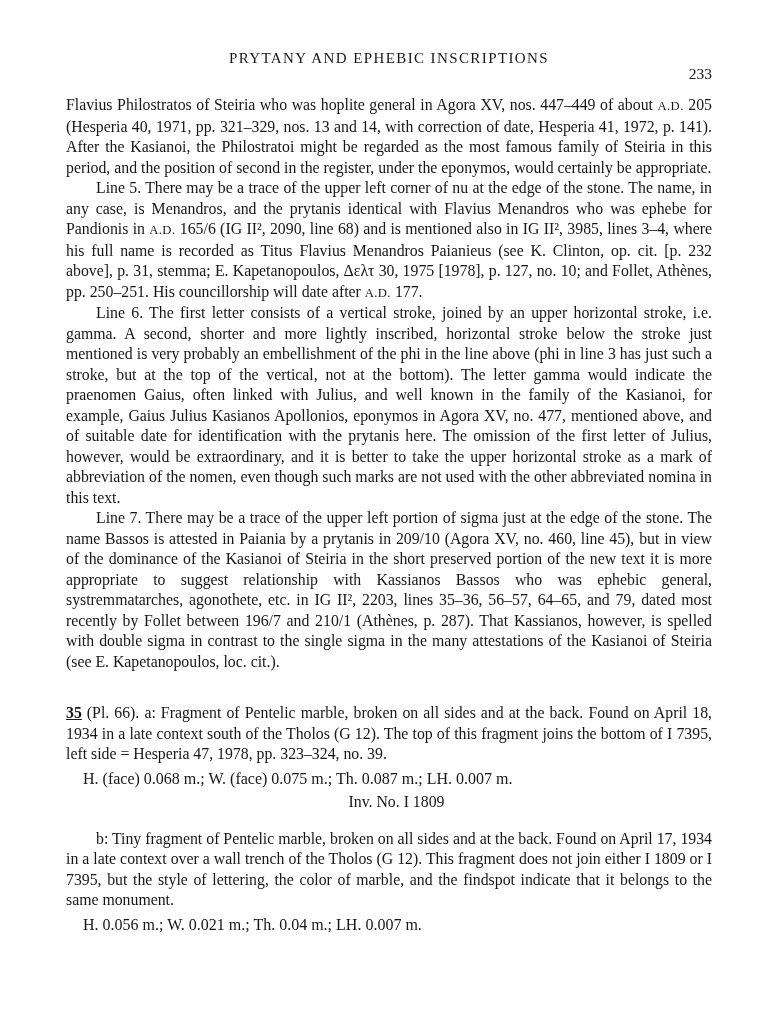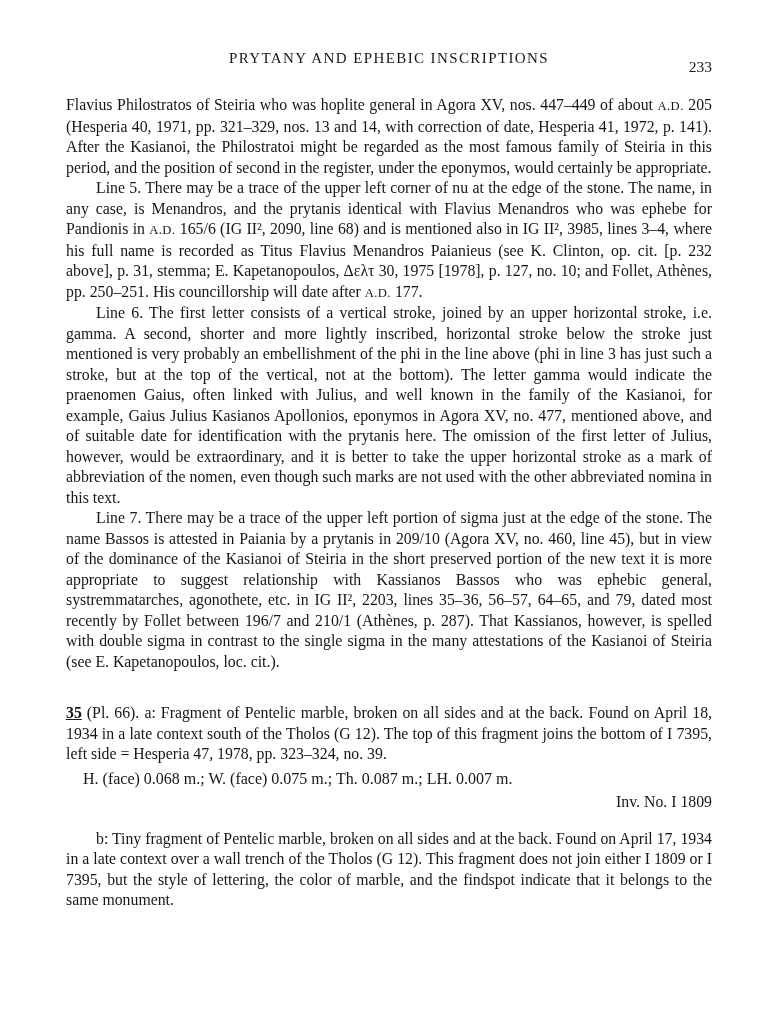--- a/index.html
+++ b/index.html
@@ -30,21 +30,21 @@
   .running-title {
     display: block;
     text-align: center;
     font-size: 15px;
     letter-spacing: 1.4px;
     white-space: nowrap;
   }
   .page-number {
     position: absolute;
     right: 0;
-    top: 8px;
+    top: 15px;
     font-size: 15.5px;
     letter-spacing: 0;
   }
   p.para {
     margin: 0;
     font-size: 15.8px;
     line-height: 20.5px;
     text-align: justify;
     text-justify: inter-word;
   }
@@ -55,21 +55,21 @@
     font-size: 16px;
     line-height: 18px;
     text-align: left;
     text-indent: 0;
     margin: 5px 0 3px;
     padding-left: 17px;
   }
   p.inv {
     font-size: 15.8px;
     line-height: 21px;
-    text-align: right;
+    text-align: center;
     text-indent: 0;
     margin: 1px 0 0;
     padding-left: 15px;
   }
   .seg-i  { }
   .seg-b  { font-weight: bold; text-decoration: underline; }
   .seg-sc { font-size: 0.8em; letter-spacing: 0.4px; }
 </style>
 </head>
 <body>
@@ -81,14 +81,15 @@
   </div>
   <main id="body-container">
       <p class="para"><span>Flavius Philostratos of Steiria who was hoplite general in </span><span class="seg-i">Agora</span><span> XV, nos. 447–449 of about </span><span class="seg-sc">A.D.</span><span> 205 (</span><span class="seg-i">Hesperia</span><span> 40, 1971, pp. 321–329, nos. 13 and 14, with correction of date, </span><span class="seg-i">Hesperia</span><span> 41, 1972, p. 141). After the Kasianoi, the Philostratoi might be regarded as the most famous family of Steiria in this period, and the position of second in the register, under the eponymos, would certainly be appropriate.</span></p>
       <p class="para indent"><span>Line 5. There may be a trace of the upper left corner of nu at the edge of the stone. The name, in any case, is Menandros, and the prytanis identical with Flavius Menandros who was ephebe for Pandionis in </span><span class="seg-sc">A.D.</span><span> 165/6 (</span><span class="seg-i">IG</span><span> II², 2090, line 68) and is mentioned also in </span><span class="seg-i">IG</span><span> II², 3985, lines 3–4, where his full name is recorded as Titus Flavius Menandros Paianieus (see K. Clinton, </span><span class="seg-i">op. cit.</span><span> [p. 232 above], p. 31, stemma; E. Kapetanopoulos, </span><span class="seg-i">Δελτ</span><span> 30, 1975 [1978], p. 127, no. 10; and Follet, </span><span class="seg-i">Athènes</span><span>, pp. 250–251. His councillorship will date after </span><span class="seg-sc">A.D.</span><span> 177.</span></p>
       <p class="para indent"><span>Line 6. The first letter consists of a vertical stroke, joined by an upper horizontal stroke, i.e. gamma. A second, shorter and more lightly inscribed, horizontal stroke below the stroke just mentioned is very probably an embellishment of the phi in the line above (phi in line 3 has just such a stroke, but at the top of the vertical, not at the bottom). The letter gamma would indicate the praenomen Gaius, often linked with Julius, and well known in the family of the Kasianoi, for example, Gaius Julius Kasianos Apollonios, eponymos in </span><span class="seg-i">Agora</span><span> XV, no. 477, mentioned above, and of suitable date for identification with the prytanis here. The omission of the first letter of Julius, however, would be extraordinary, and it is better to take the upper horizontal stroke as a mark of abbreviation of the nomen, even though such marks are not used with the other abbreviated nomina in this text.</span></p>
       <p class="para indent"><span>Line 7. There may be a trace of the upper left portion of sigma just at the edge of the stone. The name Bassos is attested in Paiania by a prytanis in 209/10 (</span><span class="seg-i">Agora</span><span> XV, no. 460, line 45), but in view of the dominance of the Kasianoi of Steiria in the short preserved portion of the new text it is more appropriate to suggest relationship with Kassianos Bassos who was ephebic general, systremmatarches, agonothete, etc. in </span><span class="seg-i">IG</span><span> II², 2203, lines 35–36, 56–57, 64–65, and 79, dated most recently by Follet between 196/7 and 210/1 (</span><span class="seg-i">Athènes</span><span>, p. 287). That Kassianos, however, is spelled with double sigma in contrast to the single sigma in the many attestations of the Kasianoi of Steiria (see E. Kapetanopoulos, </span><span class="seg-i">loc. cit.</span><span>).</span></p>
       <p class="para entry"><span class="seg-b">35</span><span> (Pl. 66). </span><span class="seg-i">a</span><span>: Fragment of Pentelic marble, broken on all sides and at the back. Found on April 18, 1934 in a late context south of the Tholos (G 12). The top of this fragment joins the bottom of I 7395, left side = </span><span class="seg-i">Hesperia</span><span> 47, 1978, pp. 323–324, no. 39.</span></p>
       <p class="para measure"><span>H. (face) 0.068 m.; W. (face) 0.075 m.; Th. 0.087 m.; LH. 0.007 m.</span></p>
       <p class="para inv"><span>Inv. No. I 1809</span></p>
       <p class="para indent sub-entry"><span class="seg-i">b</span><span>: Tiny fragment of Pentelic marble, broken on all sides and at the back. Found on April 17, 1934 in a late context over a wall trench of the Tholos (G 12). This fragment does not join either I 1809 or I 7395, but the style of lettering, the color of marble, and the findspot indicate that it belongs to the same monument.</span></p>
+      <p class="para measure"><span>H. 0.056 m.; W. 0.021 m.; Th. 0.04 m.; LH. 0.007 m.</span></p>
     </main>
 </div>
 
 </body></html>

